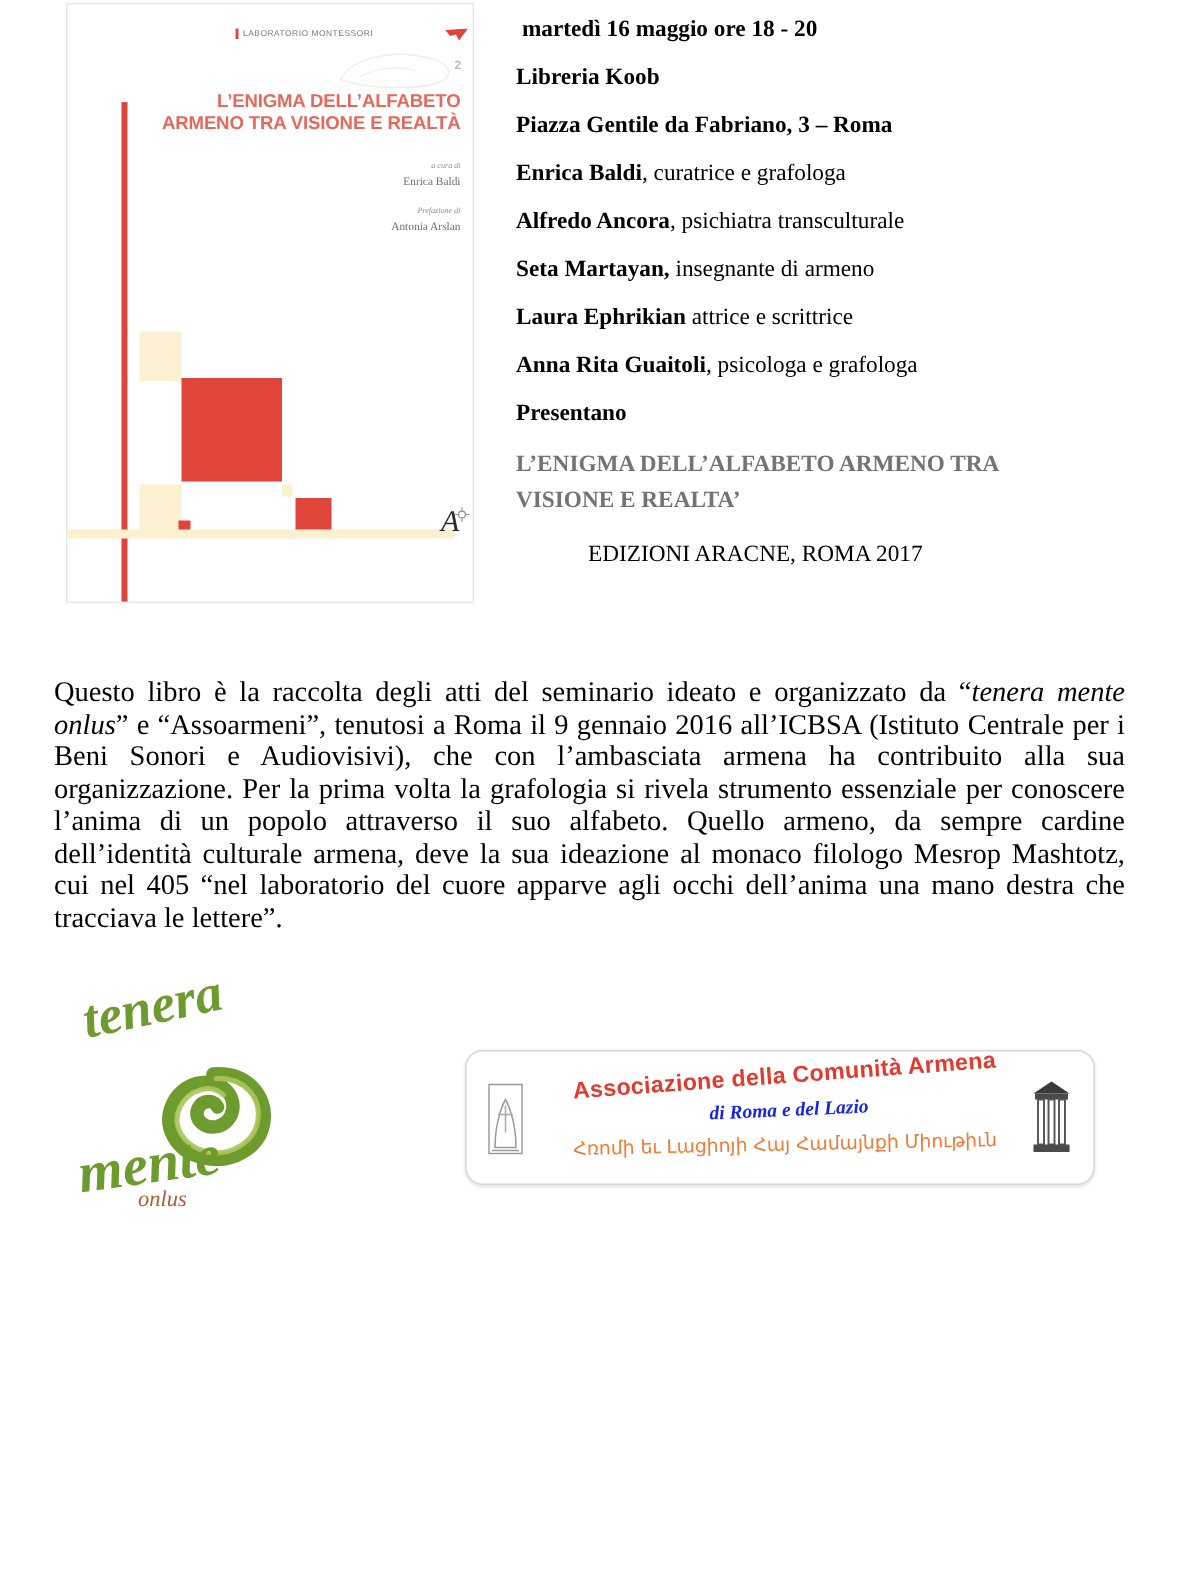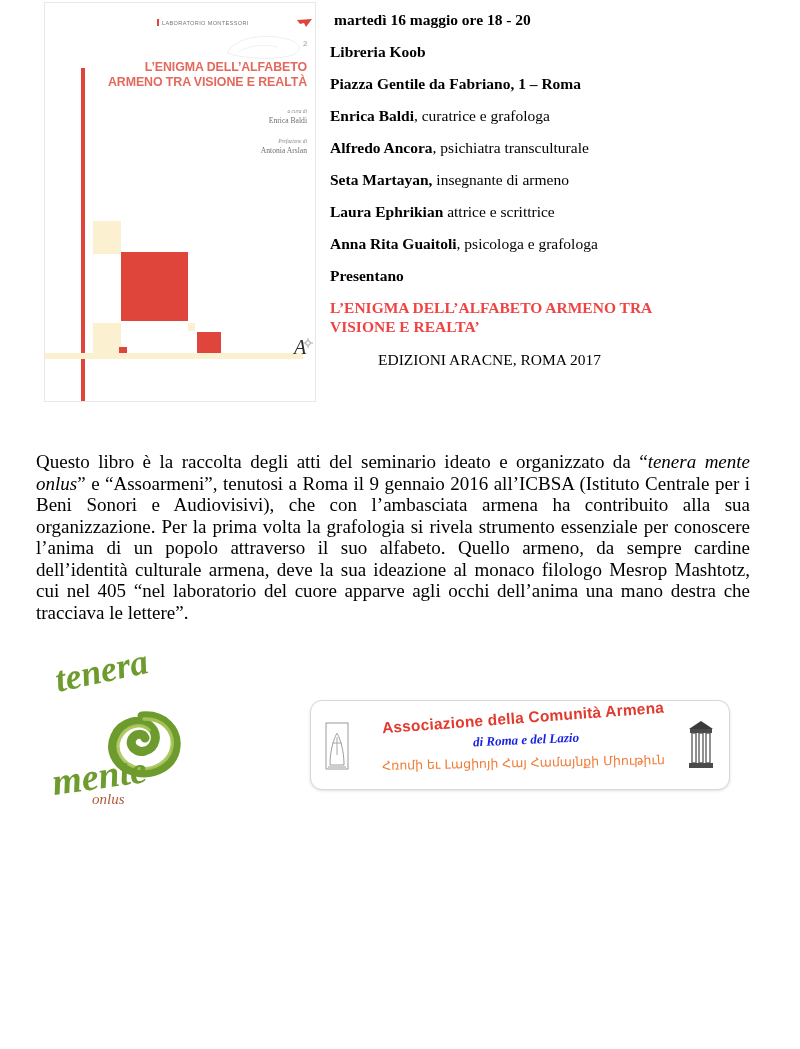--- a/index.html
+++ b/index.html
@@ -141,37 +141,37 @@
     position: absolute;
     left: 247px;
     top: 331px;
     width: 24px;
     height: 24px;
   }
 
   
   .details {
     position: absolute;
-    left: 330px;
+    left: 344px;
     top: 10px;
     width: 455px;
   }
   .details .line {
     font-size: 15.5px;
     line-height: 19px;
     margin-bottom: 13px;
     white-space: nowrap;
   }
   .details .line b { font-weight: bold; }
   .details .line.first { padding-left: 4px; }
   .details .line.title-red {
-    color: #ef4444;
+    color: #737373;
     font-weight: bold;
     white-space: normal;
-    line-height: 19px;
+    line-height: 24px;
     width: 390px;
     margin-bottom: 14px;
   }
   .details .line.last { margin-bottom: 0; margin-left: 48px; }
 
   
   .para {
     position: absolute;
     left: 36px;
     top: 432px;
@@ -316,21 +316,21 @@
   </div>
 
   <div class="details">
     <div class="line first">
       <b>martedì 16 maggio ore 18 - 20</b>
     </div>
     <div class="line">
       <b>Libreria Koob</b>
     </div>
     <div class="line">
-      <b>Piazza Gentile da Fabriano, 1 – Roma</b>
+      <b>Piazza Gentile da Fabriano, 3 – Roma</b>
     </div>
     <div class="line">
       <b>Enrica Baldi</b><span>, curatrice e grafologa</span>
     </div>
     <div class="line">
       <b>Alfredo Ancora</b><span>, psichiatra transculturale</span>
     </div>
     <div class="line">
       <b>Seta Martayan,</b><span> insegnante di armeno</span>
     </div>

